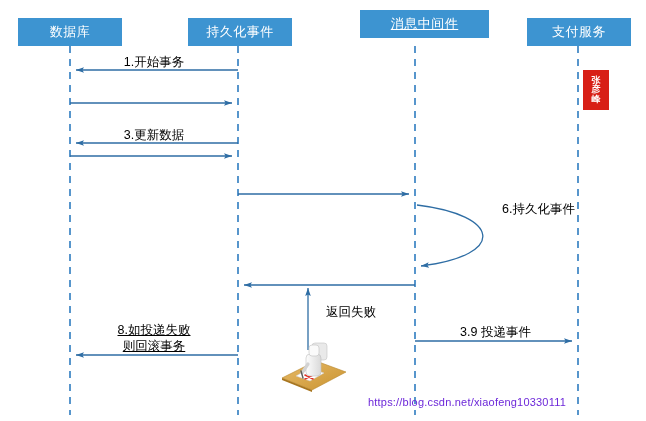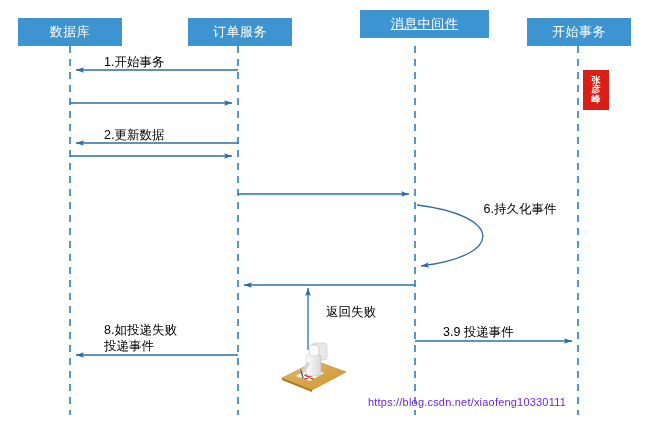--- a/index.html
+++ b/index.html
@@ -38,24 +38,25 @@
     font-family: "Liberation Sans", "DejaVu Sans", sans-serif;
     white-space: nowrap;
   }
   .msg-label {
     position: absolute;
     font-size: 12.5px;
     color: #000000;
     white-space: nowrap;
     font-family: "Liberation Sans", "DejaVu Sans", sans-serif;
     line-height: 15px;
-    text-align: left;
+    text-align: center;
   }
   .msg-label.two-line {
     line-height: 16px;
+    text-decoration: underline;
   }
   .watermark {
     position: absolute;
     font-size: 11px;
     color: #6d28d9;
     white-space: nowrap;
     letter-spacing: 0.2px;
     font-family: "Liberation Sans", "DejaVu Sans", sans-serif;
   }
   
@@ -155,44 +156,44 @@
       <path d="M36,26 L30,35" stroke="#d2d2d2" stroke-width="3.2" stroke-linecap="round"></path>
 
       <path d="M29,33 L31,40" stroke="#5c5c5c" stroke-width="1.4" stroke-linecap="round"></path>
     </g>
   </svg>
 
   <div class="lifeline-header" style="left:18px; top:18px; width:104px; height:28px; background:#3d94d1;">
     <span>数据库</span>
   </div>
   <div class="lifeline-header" style="left:188px; top:18px; width:104px; height:28px; background:#3d94d1;">
-    <span>订单服务</span>
+    <span>持久化事件</span>
   </div>
   <div class="lifeline-header" style="left:360px; top:10px; width:129px; height:28px; background:#3d94d1;text-decoration:underline;">
     <span>消息中间件</span>
   </div>
   <div class="lifeline-header" style="left:527px; top:18px; width:104px; height:28px; background:#3d94d1;">
-    <span>开始事务</span>
+    <span>支付服务</span>
   </div>
 
   <div class="msg-label" style="left:104px; top:55px; width:100px;">
     <span>1.开始事务</span>
   </div>
   <div class="msg-label" style="left:104px; top:128px; width:100px;">
-    <span>2.更新数据</span>
-  </div>
-  <div class="msg-label" style="left:465px; top:202px; width:110px; text-align:center;">
+    <span>3.更新数据</span>
+  </div>
+  <div class="msg-label" style="left:465px; top:202px; width:110px; text-align:right;">
     <span>6.持久化事件</span>
   </div>
   <div class="msg-label" style="left:443px; top:325px; width:105px;">
     <span>3.9 投递事件</span>
   </div>
   <div class="msg-label two-line" style="left:104px; top:322px; width:100px;">
     <span>8.如投递失败</span><br>
-    <span>投递事件</span>
+    <span>则回滚事务</span>
   </div>
 
   <div class="msg-label" style="left:316px; top:305px; width:70px; text-align:center;">
     <span>返回失败</span>
   </div>
 
   <div class="seal" style="left:583px; top:70px; width:26px; height:40px;">
     <div class="seal-inner">
       <span>张</span>
       <span>彦</span>

